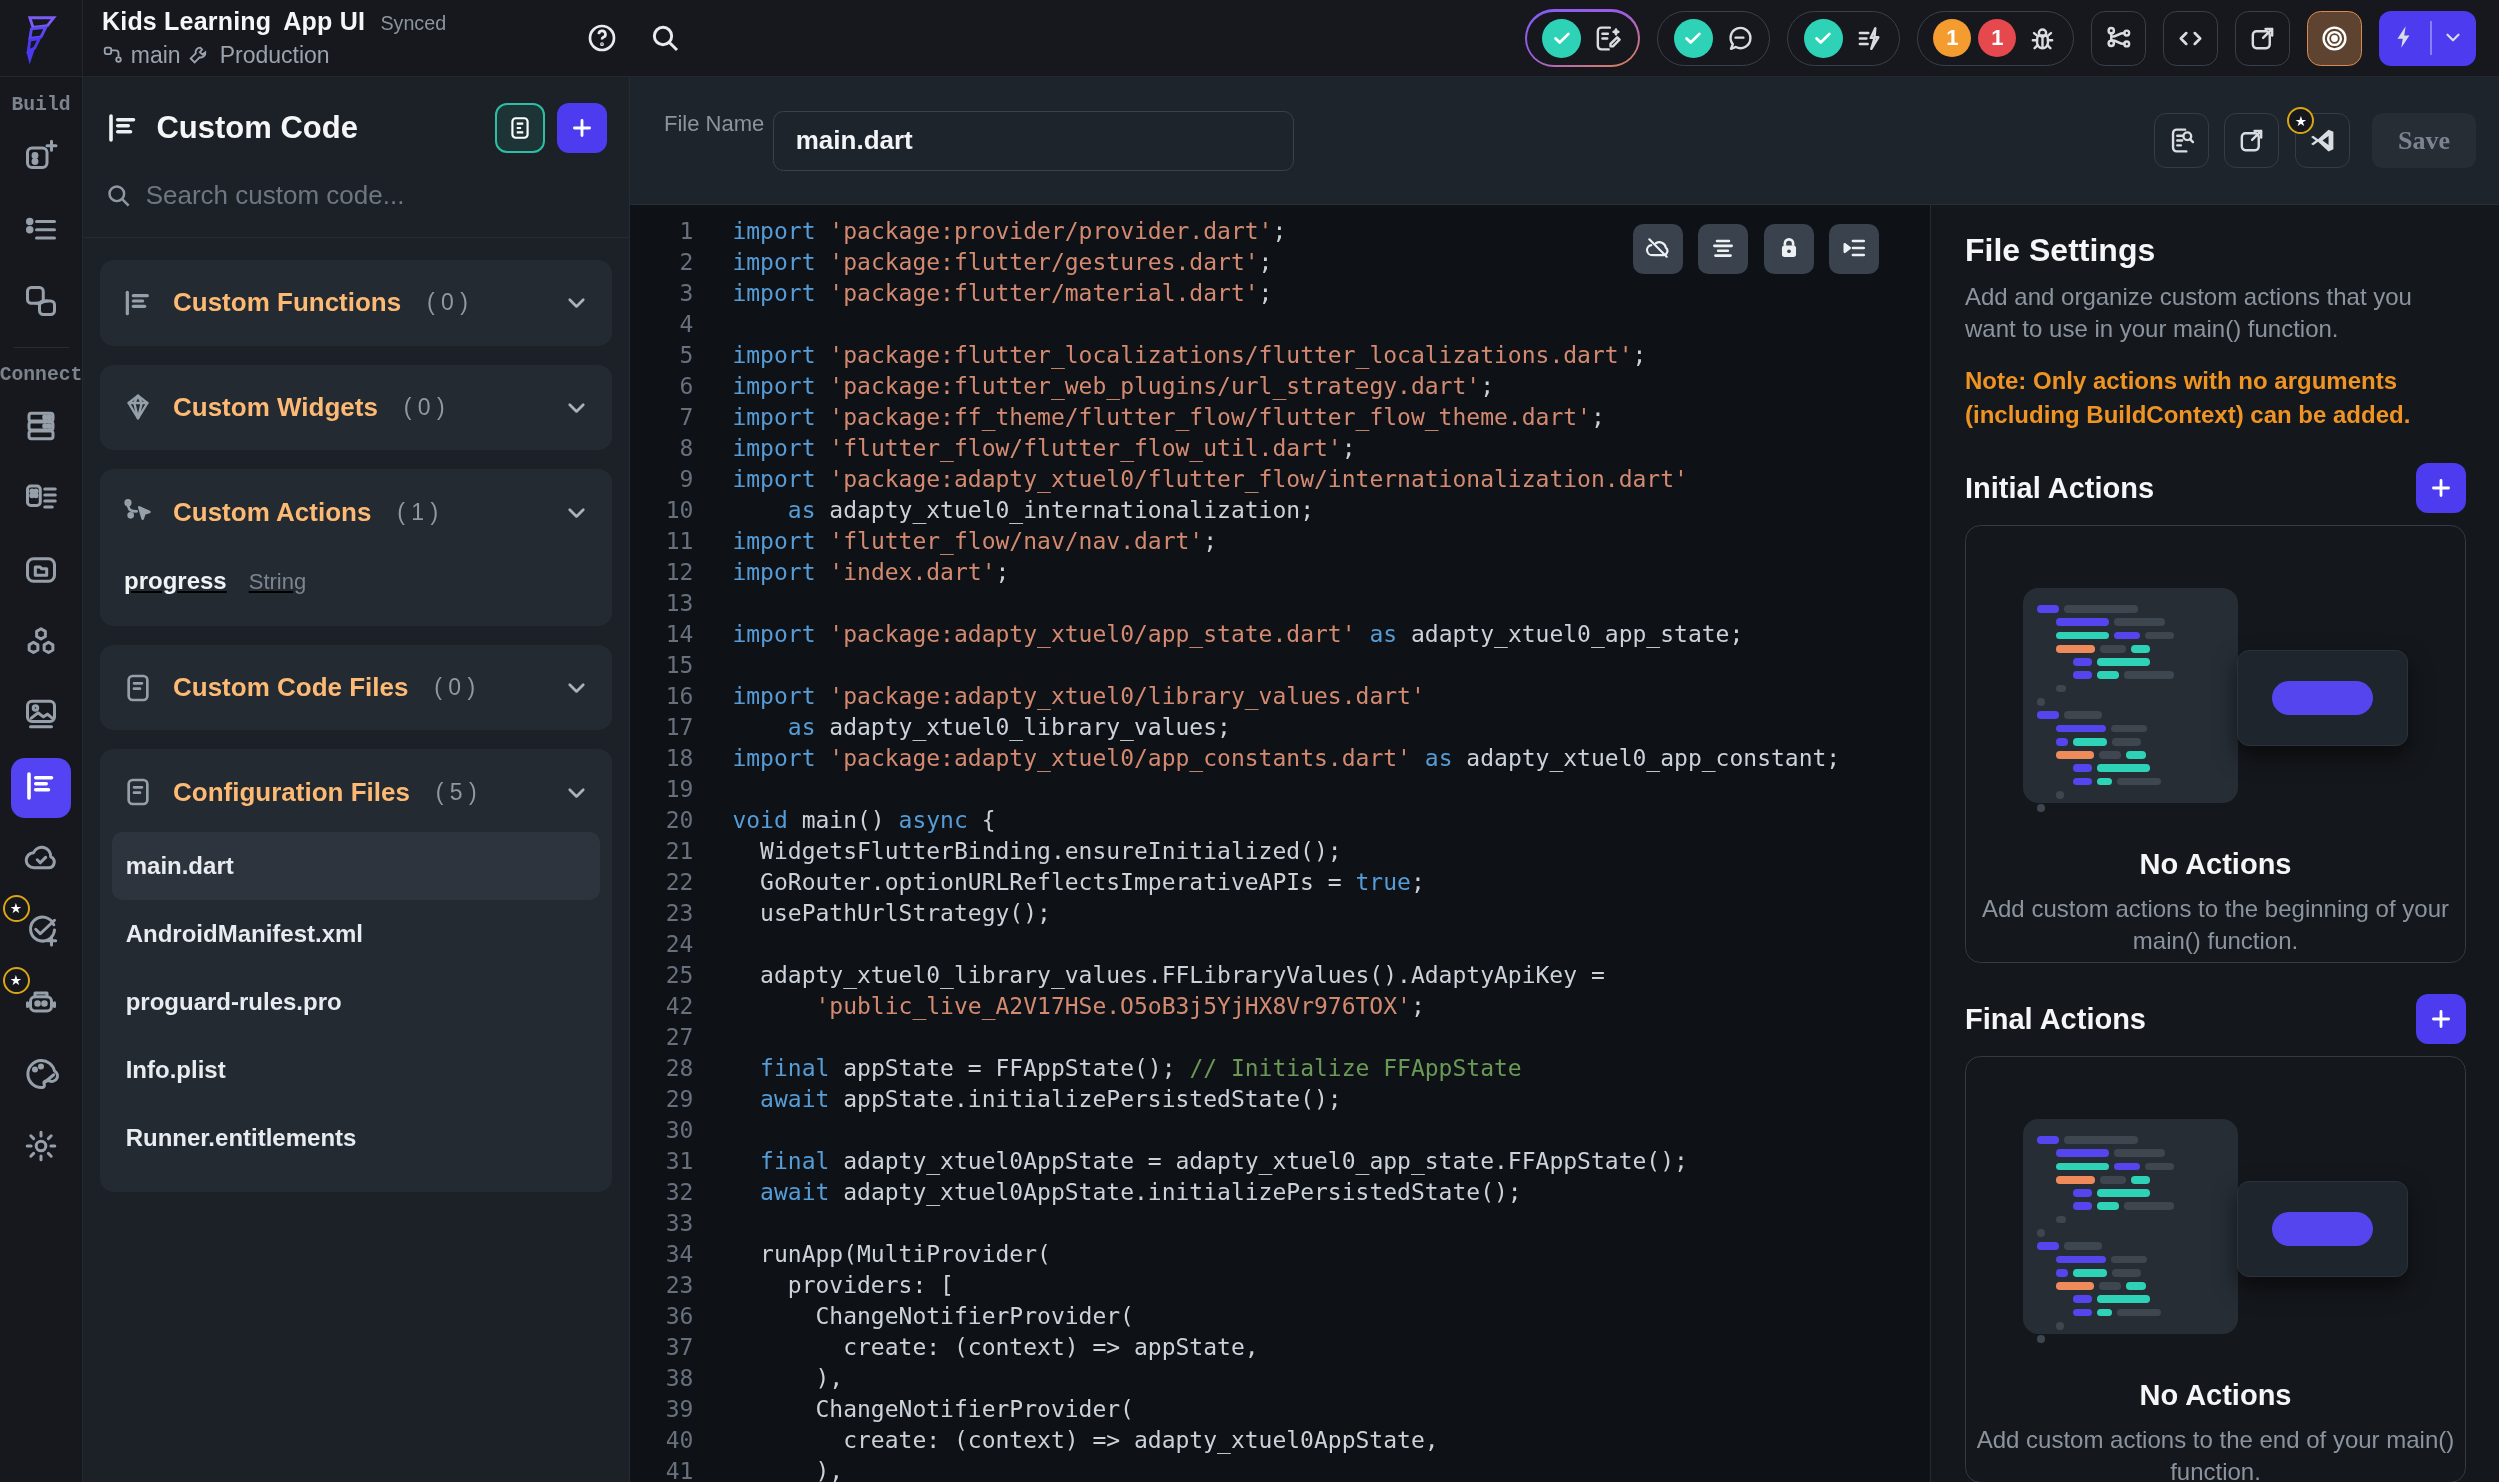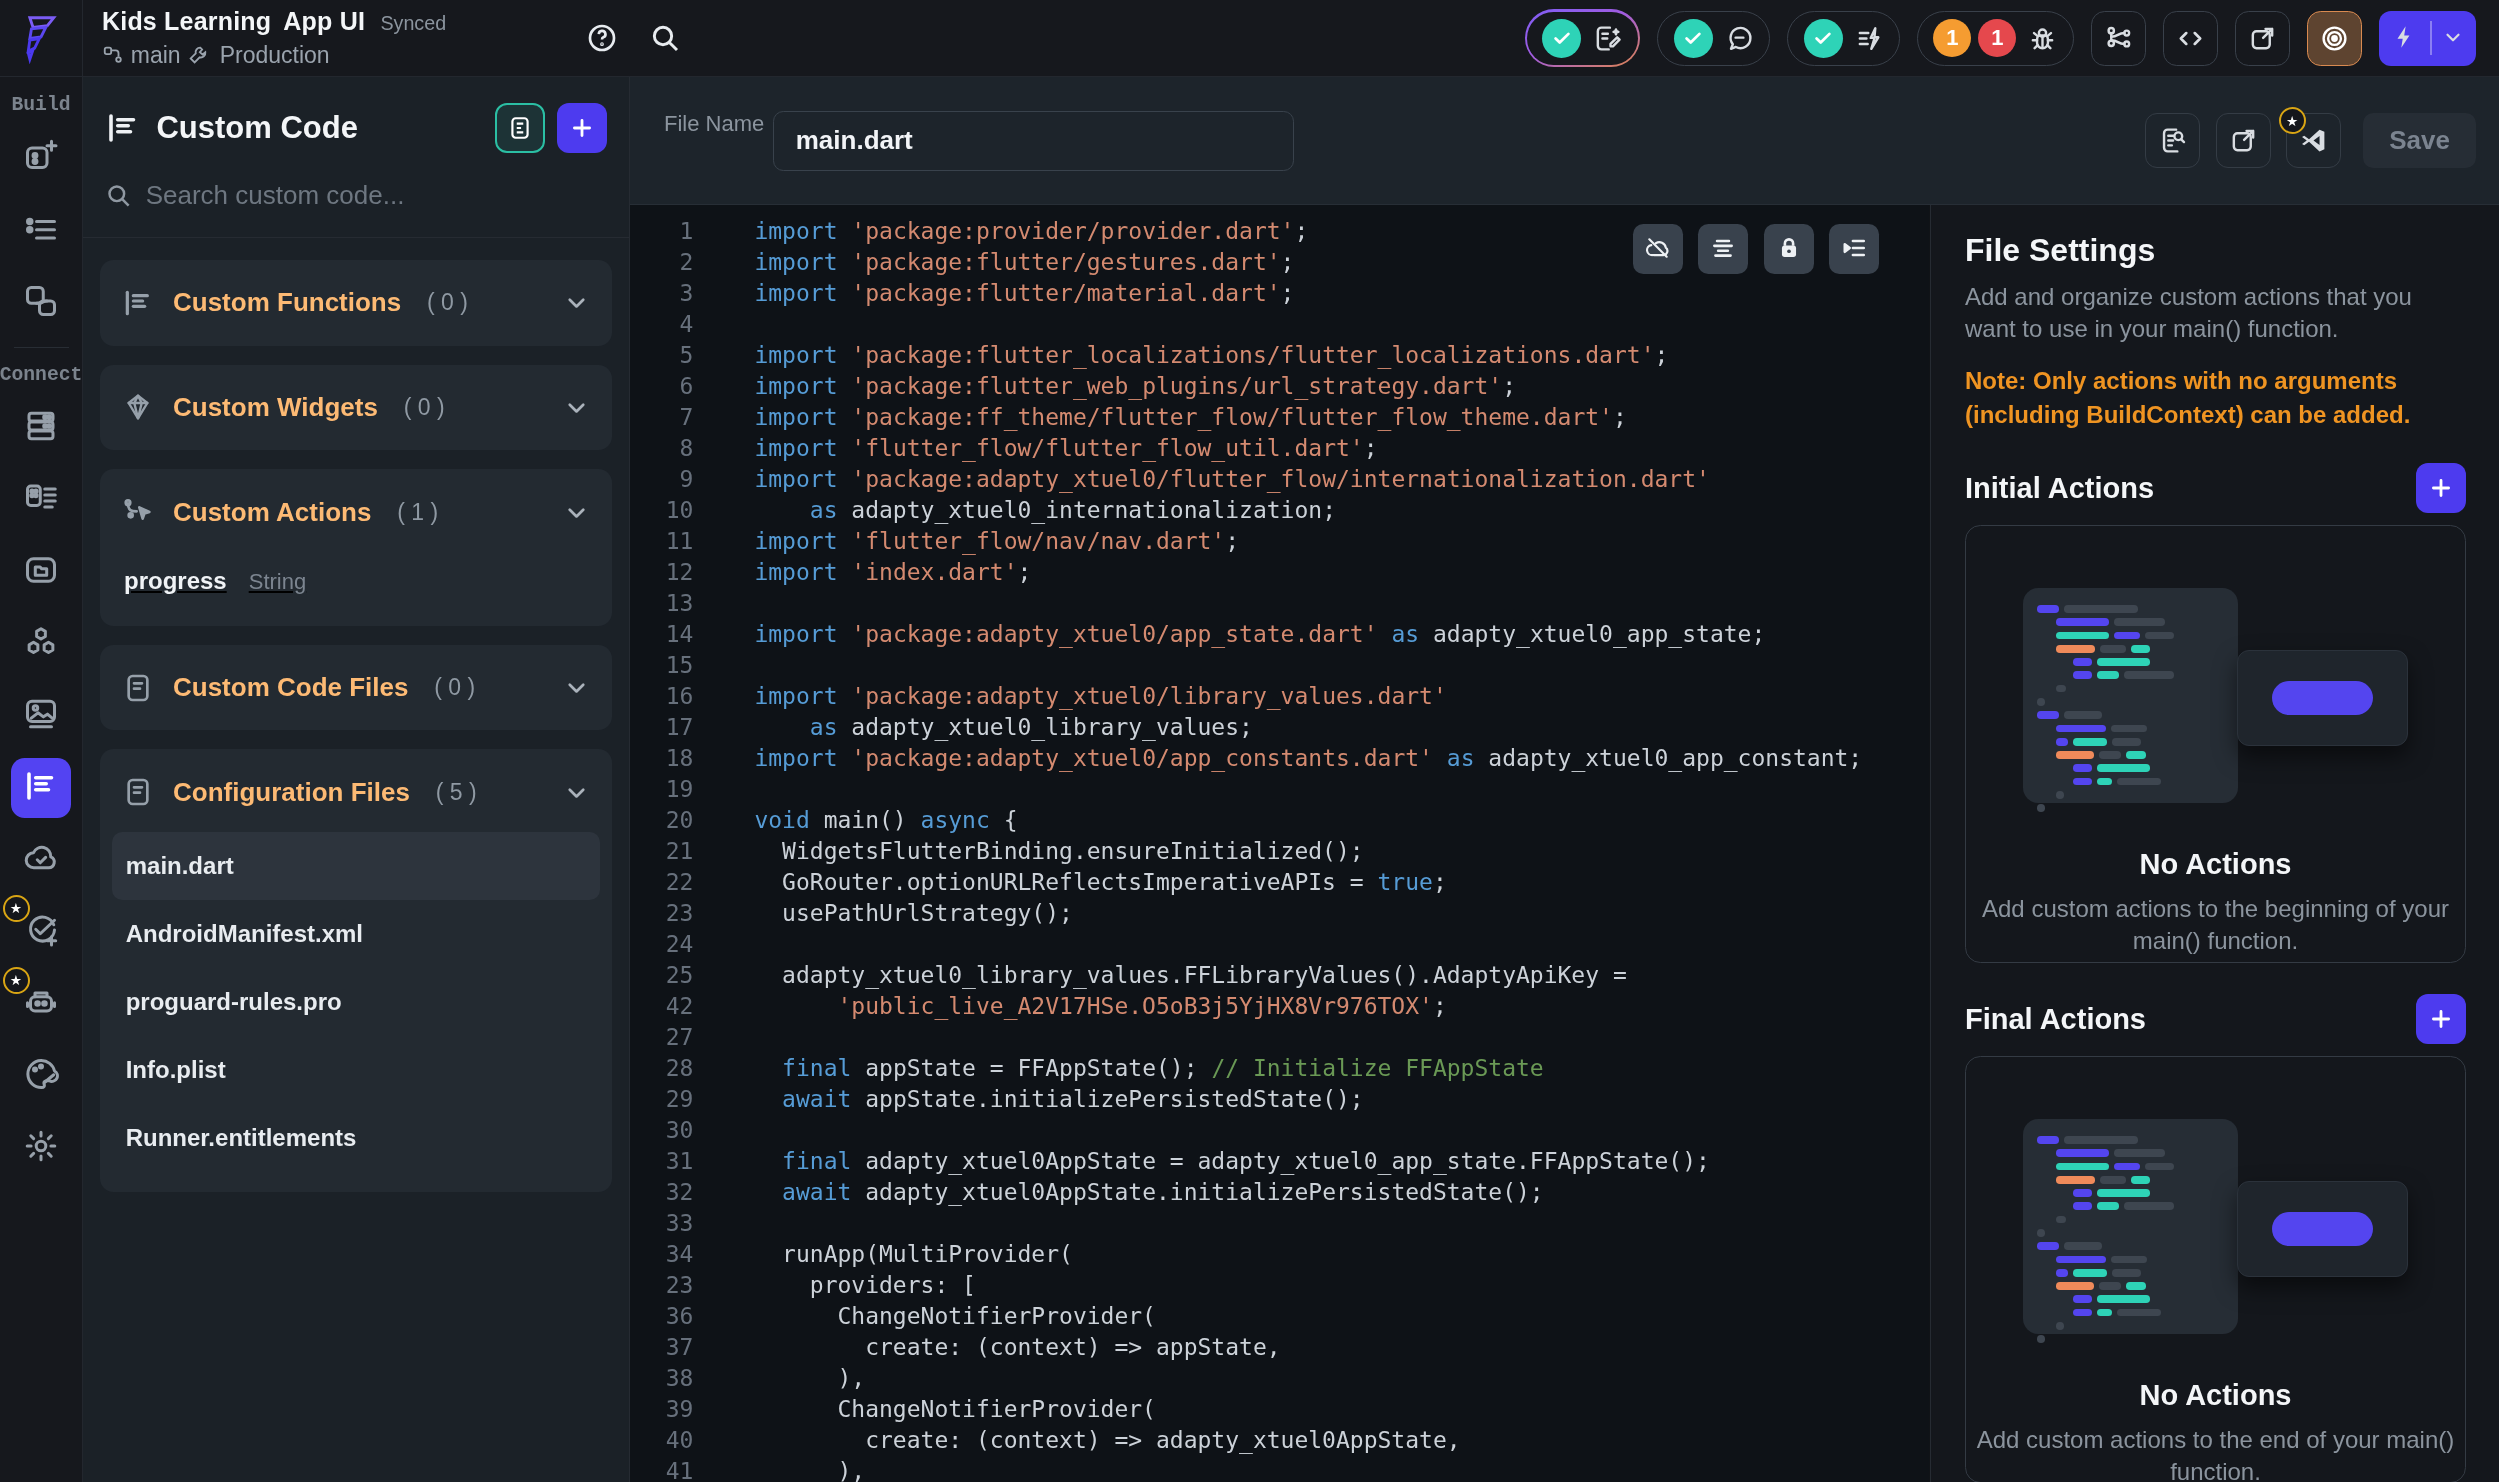--- a/index.html
+++ b/index.html
@@ -109,29 +109,29 @@
   .fn-label { font-size:22px; color:#8b949e; }
   .fn-input { width:521px; height:60px; border:1.7px solid #39424c; border-radius:10.3px; background:transparent;
               font-size:26px; font-weight:700; color:#f2f4f7; padding:0 22px; outline:none;
               font-family:"Liberation Sans",sans-serif; }
   .tb-right { margin-left:auto; display:flex; align-items:center; gap:15.4px; }
   .tb-btn { width:55px; height:55px; border:1.7px solid #343c45; border-radius:12px; color:#dde1e6;
             display:flex; align-items:center; justify-content:center; cursor:pointer; position:relative; }
   .tb-btn svg { width:29px; height:29px; }
   .save-btn { height:55px; padding:0 26px; border-radius:10.3px; background:#262d35; color:#7b8490;
               font-size:26px; font-weight:700; display:flex; align-items:center; margin-left:6.8px;
-              cursor:pointer; border:none; font-family:Liberation Sans, sans-serif; }
+              cursor:pointer; border:none; font-family:Liberation Serif, serif; }
 
   
   .code-area { position:absolute; left:630px; top:205px; width:1299px; bottom:0; background:#0e1217;
                overflow:hidden; padding:10.3px 0 0 15.4px; }
   .cl { display:flex; height:31px; align-items:center;
         font-family:"DejaVu Sans Mono", monospace; font-size:23px; }
   .ln { width:48px; text-align:right; color:#67707c; flex:none; }
-  .lc { margin-left:61px; white-space:pre; }
+  .lc { margin-left:39px; white-space:pre; }
   .tk-k { color:#569cd6; } .tk-s { color:#d48a70; } .tk-c { color:#6a9955; } .tk-p { color:#ccd2d9; }
   .overlay-btns { position:absolute; top:19px; right:50px; display:flex; gap:15.4px; }
   .ov-btn { width:50px; height:50px; border-radius:10.3px; background:#39424d; color:#eef1f4;
             display:flex; align-items:center; justify-content:center; cursor:pointer; }
   .ov-btn svg { width:26px; height:26px; }
 
   
   .settings { position:absolute; right:0; top:205px; width:570px; bottom:0; background:#14171c;
               border-left:0.9px solid #262b32; padding:27px 34px 0; }
   .st-title { font-size:32px; font-weight:800; color:#f4f6f8; }

